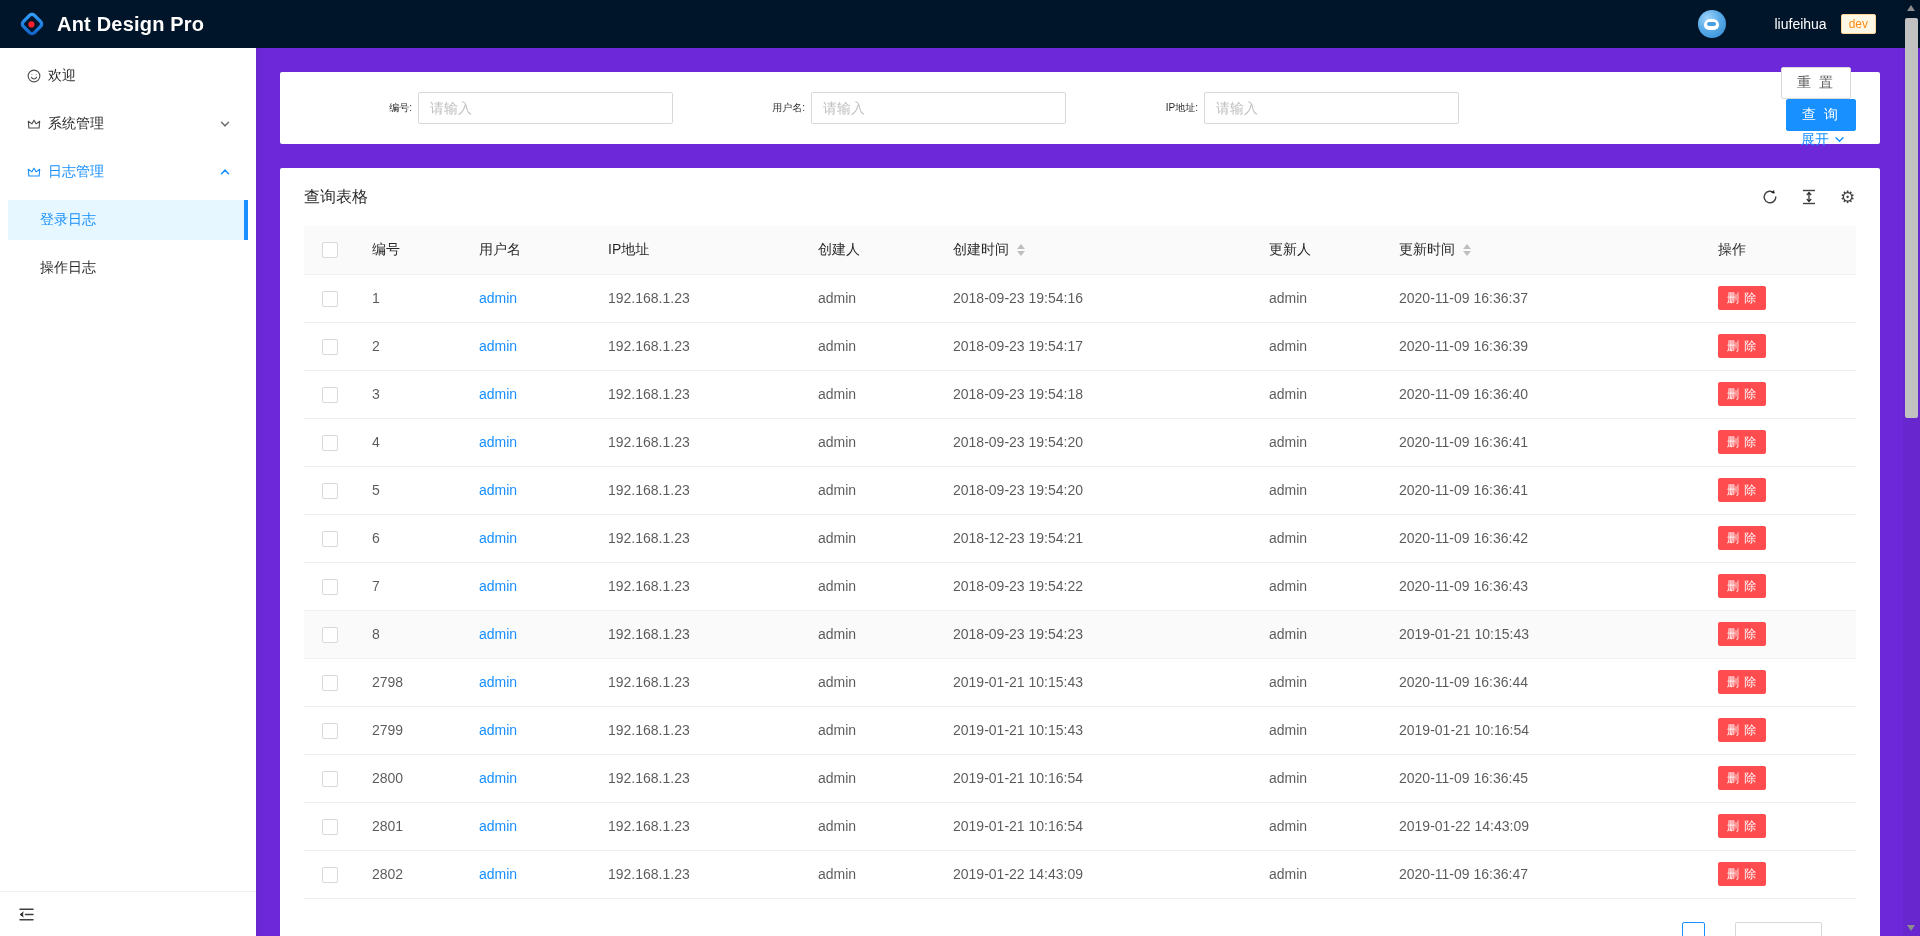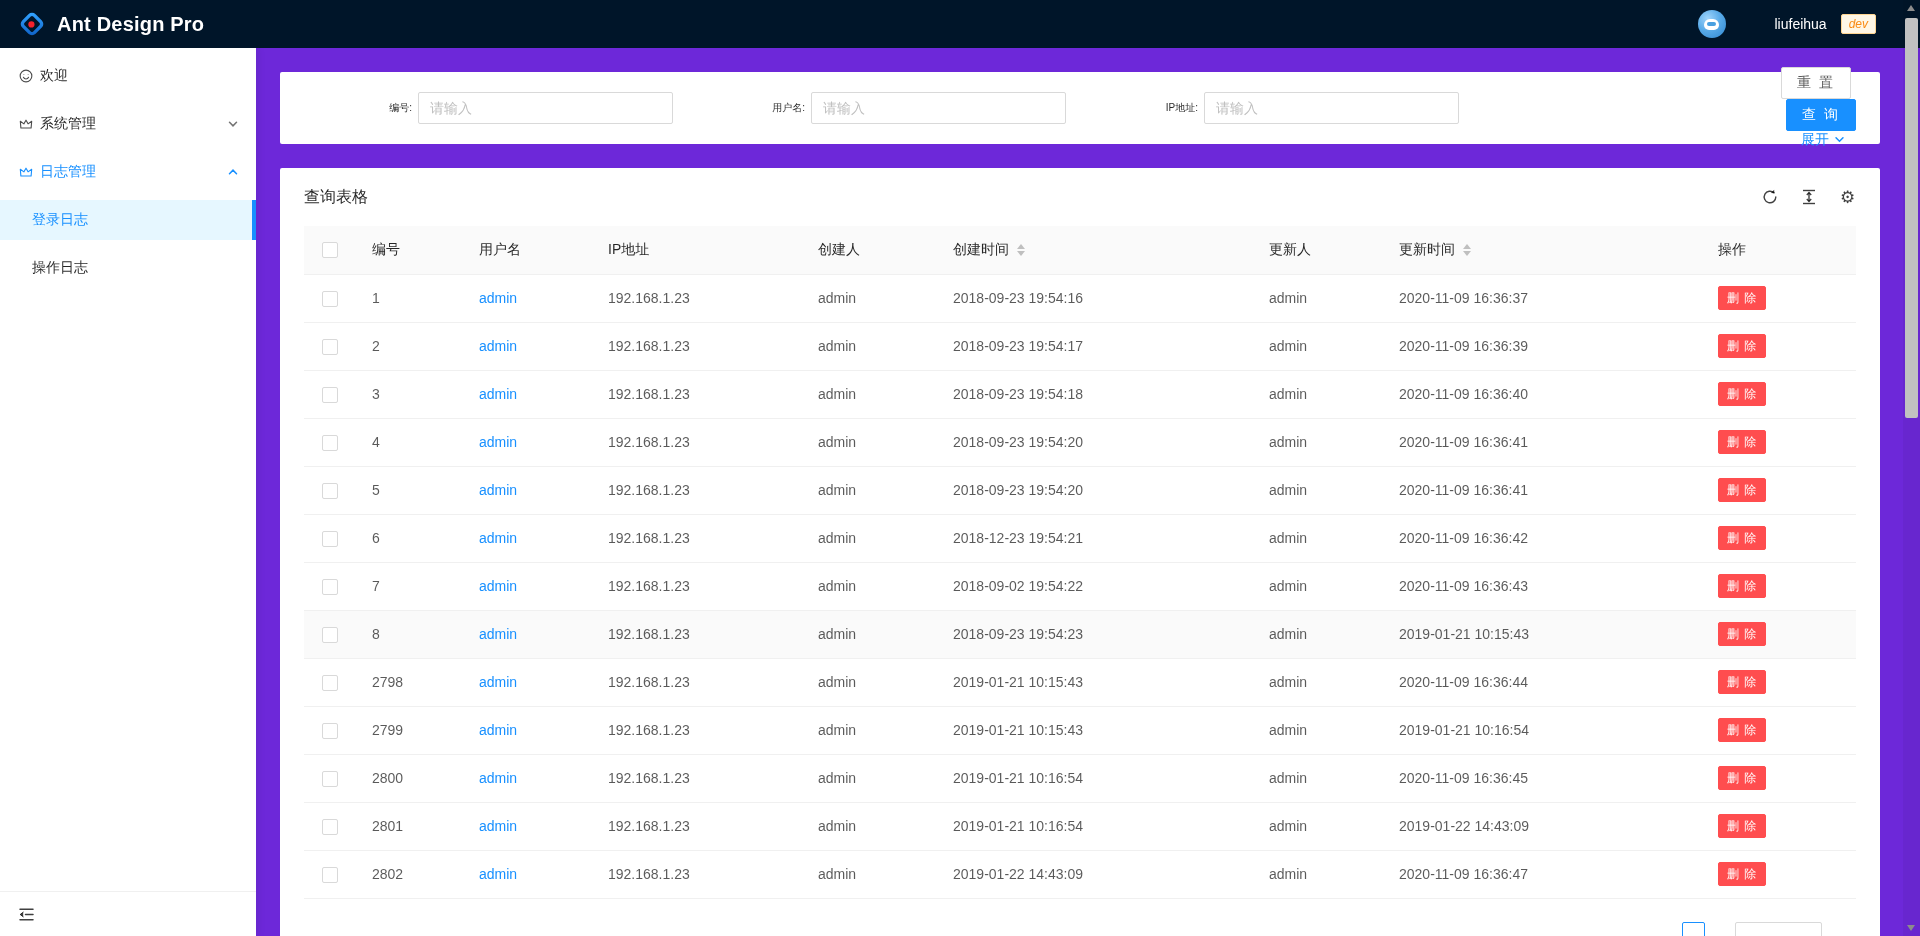--- a/index.html
+++ b/index.html
@@ -16,27 +16,27 @@
   .header-right { display:flex; align-items:center; gap:10px; }
   .avatar { width:28px; height:28px; border-radius:50%;
     background:radial-gradient(circle at 35% 30%, #9fd4fb 0%, #5aabe8 45%, #2f86cf 100%);
     position:relative; overflow:hidden; flex:0 0 auto; }
   .avatar::after { content:""; position:absolute; left:6px; top:9px; width:15px; height:11px;
     background:#fff; border-radius:7px 7px 6px 6px; }
   .avatar::before { content:""; position:absolute; left:9px; top:12px; width:9px; height:4px;
     background:#49a0e0; border-radius:2px; z-index:1; }
   .header-user { color:#fff; font-size:14px;margin-left:38px; }
   .env-tag { margin-left:4px; font-size:12px; line-height:18px; padding:0 7px; border-radius:2px;
-    color:#fa8c16; background:#fff7e6; border:1px solid #ffd591;font-style:italic; }
+    color:#fa8c16; background:#fff7e6; border:1px solid #ffd591; }
 
   
   .sidebar { position:absolute; top:48px; left:0; width:256px; bottom:0; background:#fff;
     box-shadow:2px 0 8px rgba(29,35,41,.08); z-index:10; }
   .menu { padding-top:0; }
-  .menu-item { height:40px; margin:8px 0; display:flex; align-items:center; gap:6px;
+  .menu-item { height:40px; margin:8px 8px; display:flex; align-items:center; gap:6px;
     padding:0 17px 0 18px; font-size:14px; color:rgba(0,0,0,.85); cursor:pointer; position:relative; }
   .menu-item .mi-icon { width:16px; height:16px; flex:0 0 auto; color:rgba(0,0,0,.7); display:flex; align-items:center; }
   .menu-item.child { padding-left:32px; }
   .menu-item.parent-active, .menu-item.parent-active .mi-icon { color:#1890ff; }
   .menu-item.selected { background:#e6f7ff; color:#1890ff; }
   .menu-item.selected::after { content:""; position:absolute; right:0; top:0; bottom:0; width:4px; background:#1890ff; }
   .menu-chevron { margin-left:auto; color:rgba(0,0,0,.55); display:flex; }
   .menu-item.parent-active .menu-chevron { color:#1890ff; }
   .sidebar-footer { position:absolute; left:0; right:0; bottom:0; height:45px; border-top:1px solid #f0f0f0;
     display:flex; align-items:center; padding-left:18px; }
@@ -339,21 +339,21 @@
     <td>2020-11-09 16:36:42</td>
     <td><button class="del-btn">删 除</button></td>
   </tr>
 
   <tr>
     <td class="cb-cell"><span class="checkbox"></span></td>
     <td>7</td>
     <td><a class="user-link">admin</a></td>
     <td>192.168.1.23</td>
     <td>admin</td>
-    <td>2018-09-02 19:54:22</td>
+    <td>2018-09-23 19:54:22</td>
     <td>admin</td>
     <td>2020-11-09 16:36:43</td>
     <td><button class="del-btn">删 除</button></td>
   </tr>
 
   <tr class="row-hover">
     <td class="cb-cell"><span class="checkbox"></span></td>
     <td>8</td>
     <td><a class="user-link">admin</a></td>
     <td>192.168.1.23</td>

